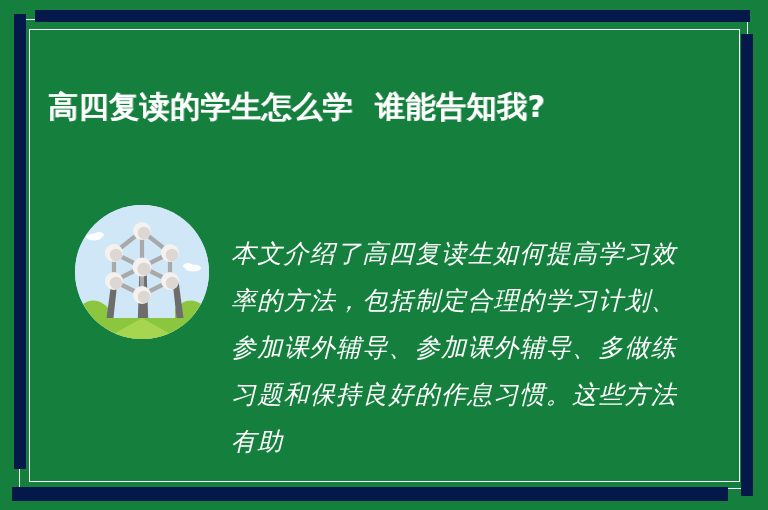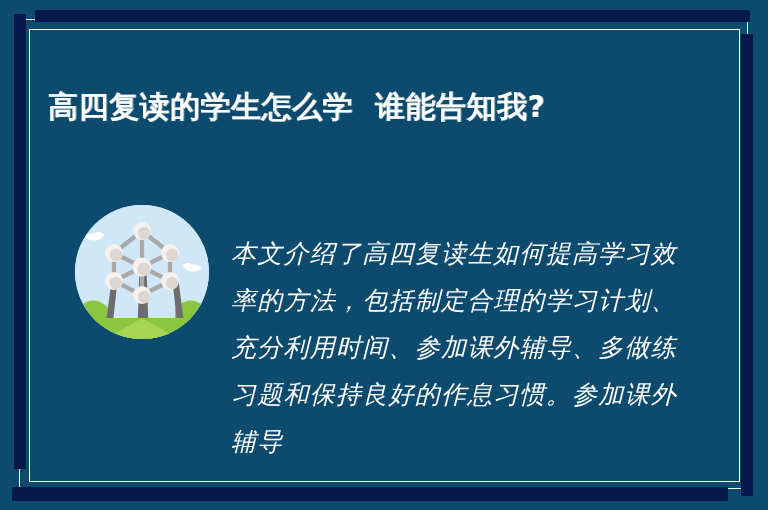--- a/index.html
+++ b/index.html
@@ -4,21 +4,21 @@
 <style>
   html, body {
     margin: 0;
     padding: 0;
     background: #04194a;
   }
   #page {
     position: relative;
     width: 768px;
     height: 510px;
-    background: #0c4a6e;
+    background: #15803d;
     overflow: hidden;
     font-family: "Liberation Sans", sans-serif;
   }
 
   
   .frame-outer {
     position: absolute;
     left: 19px;
     top: 19px;
     width: 729px;
@@ -171,16 +171,16 @@
           <circle cx="97" cy="78" r="6.2" fill="#ddd7d3"></circle>
           <circle cx="67" cy="90" r="9" fill="#f4f1ef"></circle>
           <circle cx="69" cy="92" r="6.2" fill="#ddd7d3"></circle>
         </g>
 
         <rect x="0" y="113" width="134" height="21" fill="#8cc63f"></rect>
         <path d="M67 113 L104 134 L30 134 Z" fill="#a6d64f"></path>
       </svg>
     </div>
 
-    <p class="body-text">本文介绍了高四复读生如何提高学习效率的方法，包括制定合理的学习计划、充分利用时间、参加课外辅导、多做练习题和保持良好的作息习惯。参加课外辅导</p>
+    <p class="body-text">本文介绍了高四复读生如何提高学习效率的方法，包括制定合理的学习计划、参加课外辅导、参加课外辅导、多做练习题和保持良好的作息习惯。这些方法有助</p>
 
   </div>
 </div>
 
 </body></html>

